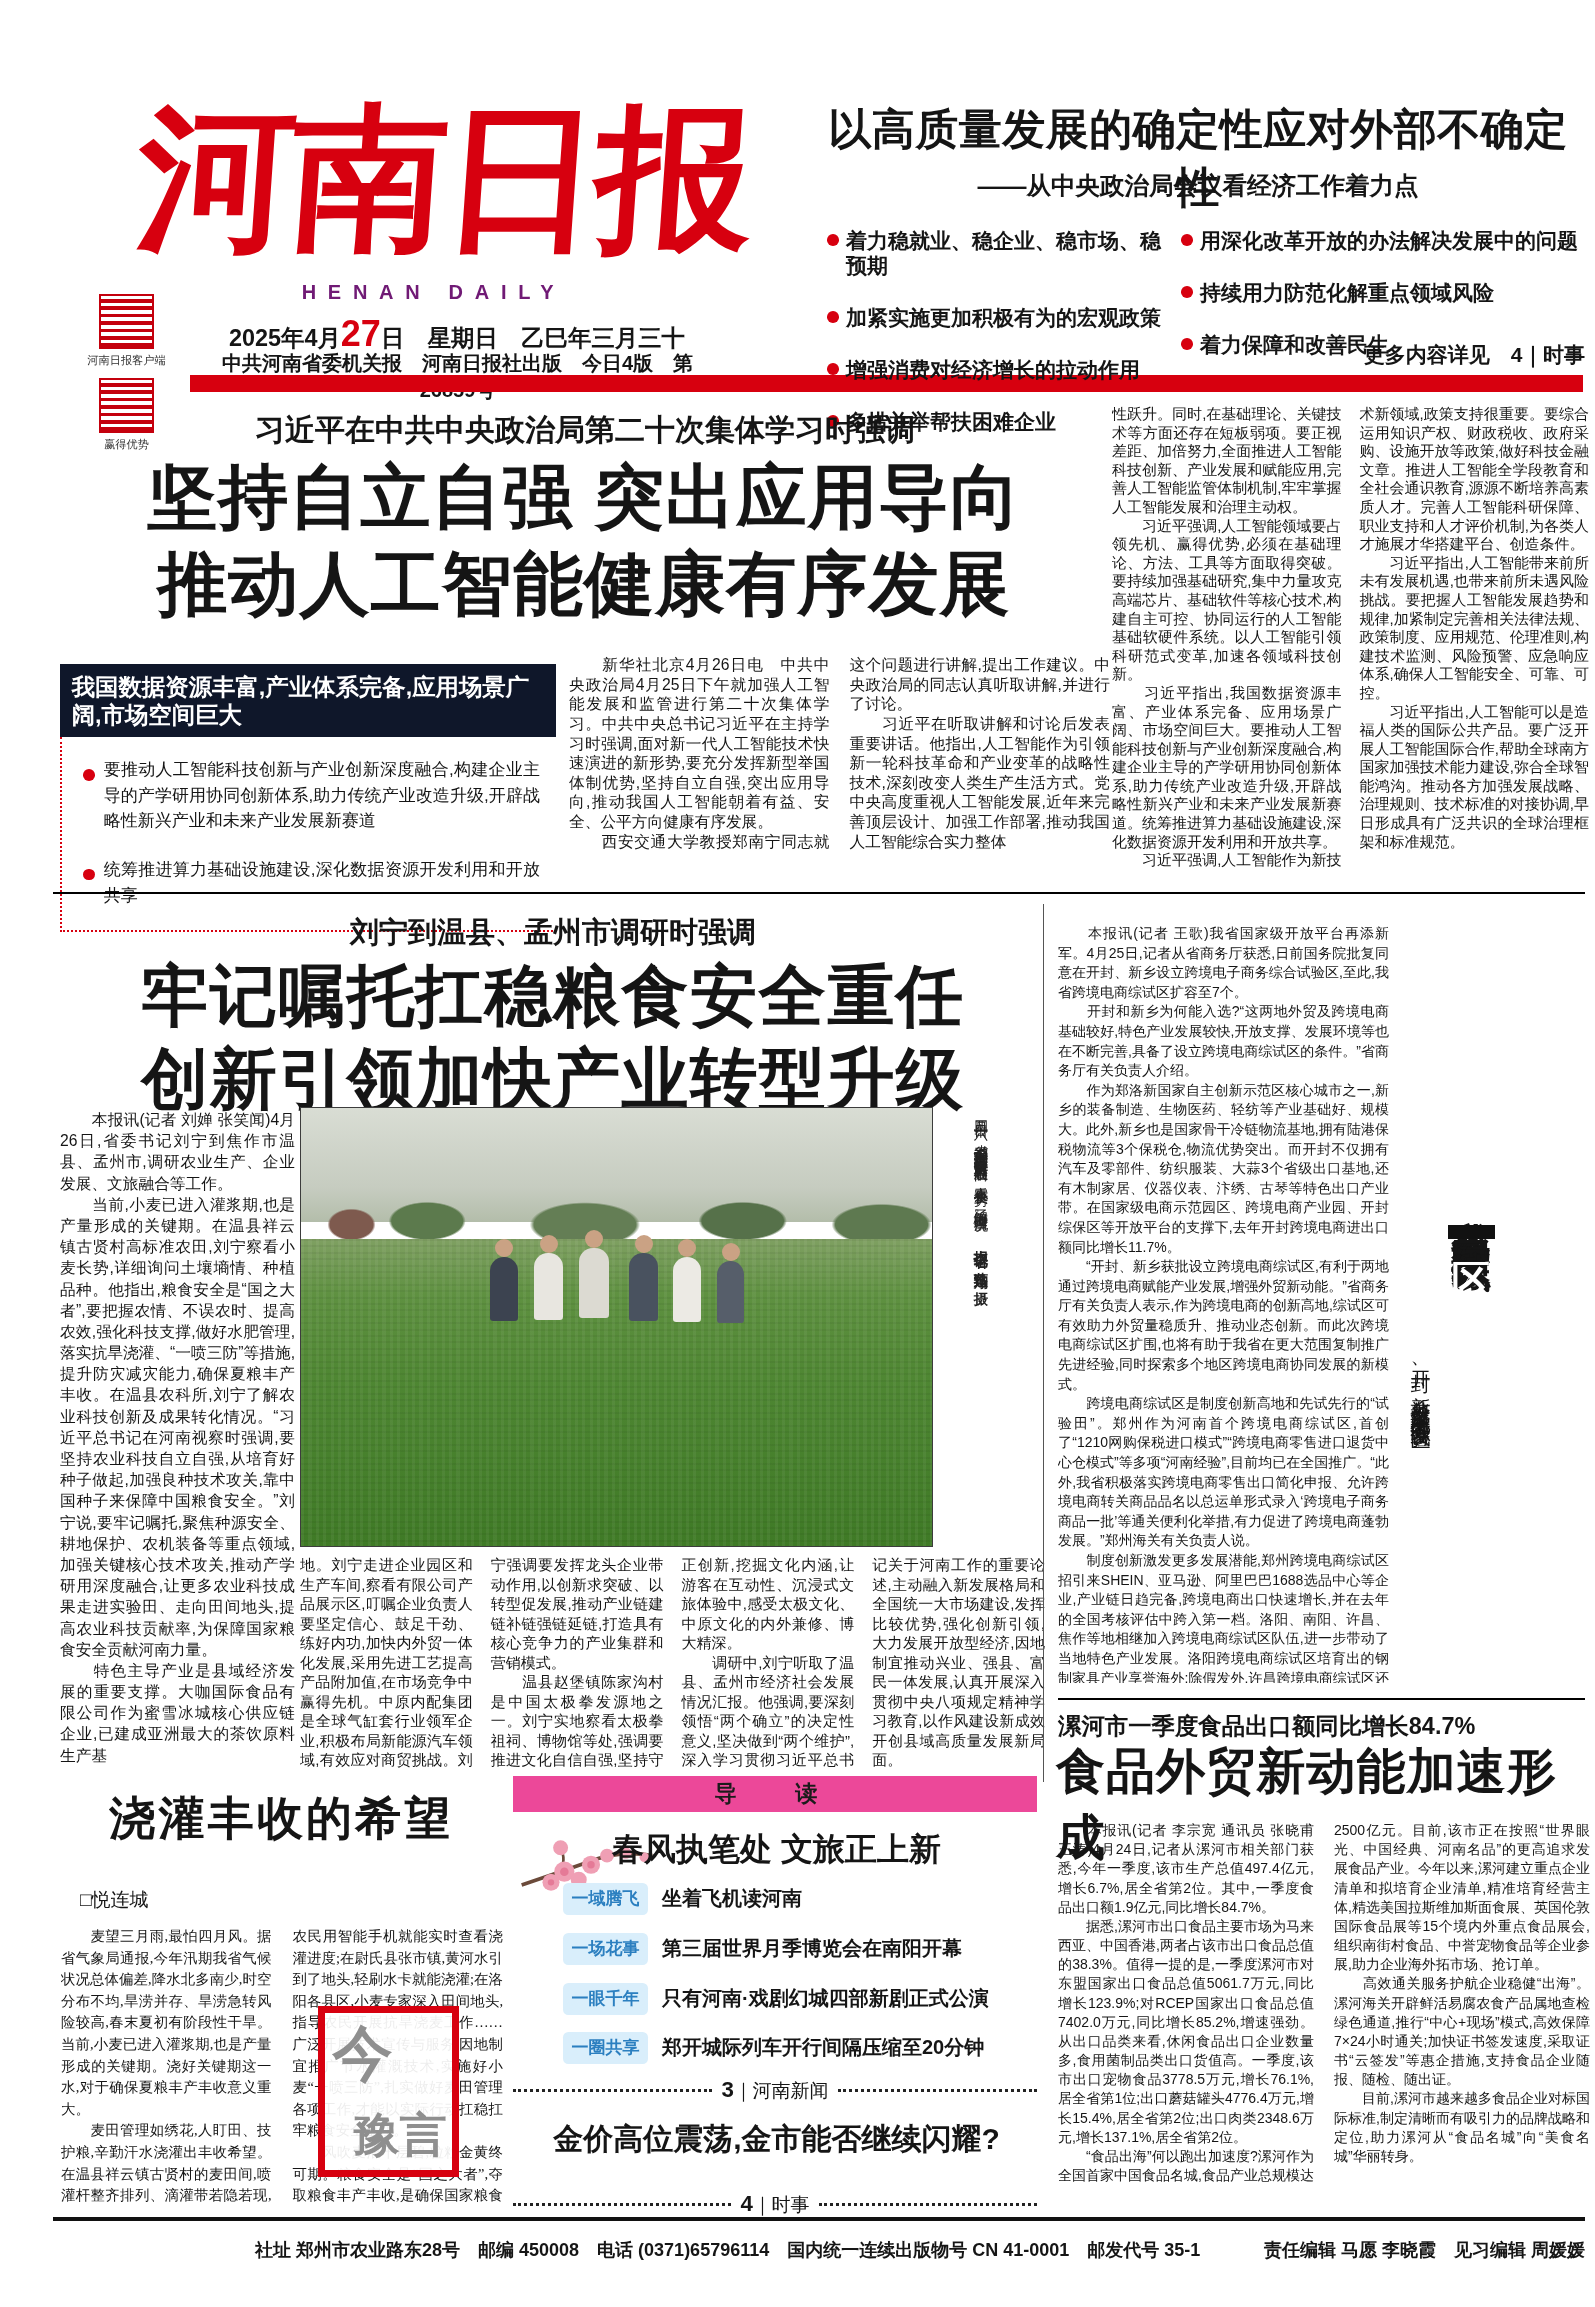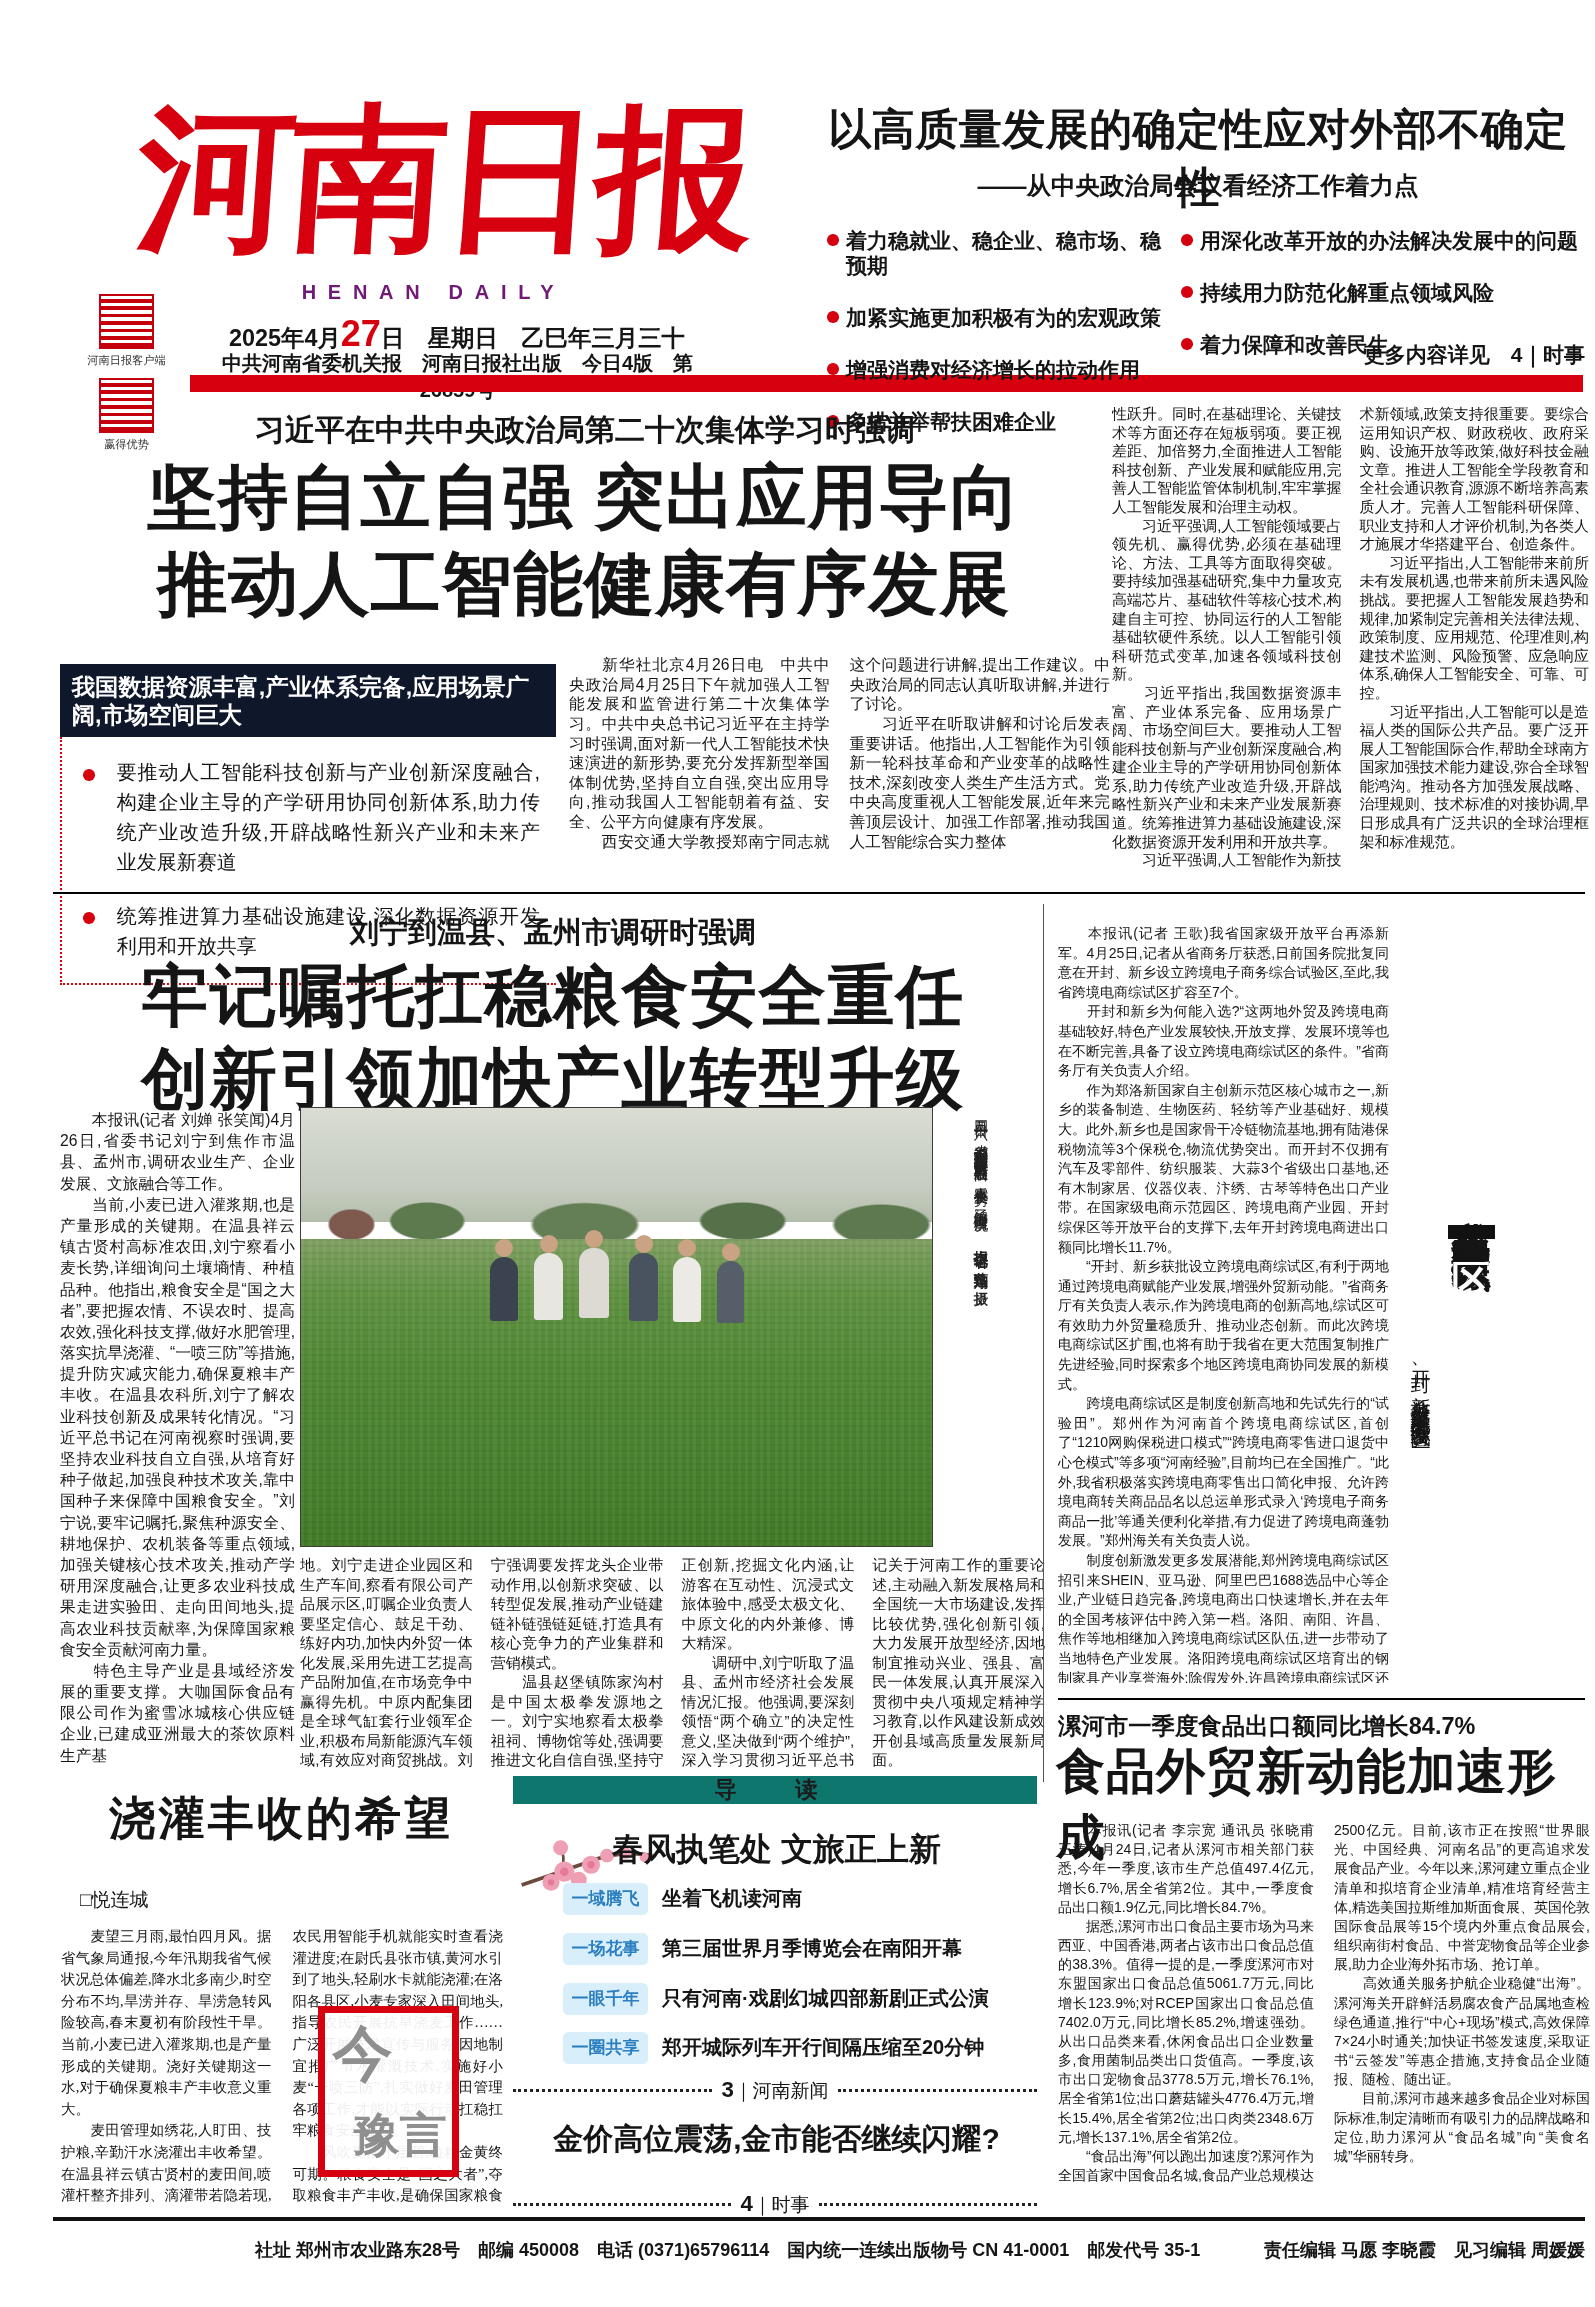--- a/index.html
+++ b/index.html
@@ -42,21 +42,21 @@
 
   
   .ai-kicker{left:80px;top:410px;width:1010px;font-size:30px;font-weight:700;text-align:center;}
   .ai-h{left:59px;width:1050px;font-size:70px;font-weight:900;text-align:center;letter-spacing:1.1px;}
   .ai-h.l1{top:451px;}
   .ai-h.l2{top:538px;}
   .redbox{left:60px;top:664px;width:496px;}
   .redbox-head{background:#0f172a;color:#fff;font-size:23.4px;font-weight:700;padding:8.5px 11.7px;line-height:1.2;}
   .redbox-body{border-left:2.1px dotted #d7000f;border-bottom:2.1px dotted #d7000f;padding:20px 16px 22.3px 21px;
                display:flex;flex-direction:column;gap:23.4px;}
-  .rb-item{display:flex;gap:22px;font-size:20px;line-height:1.5;font-weight:500;text-align:justify;}
+  .rb-item{display:flex;gap:9px;font-size:17px;line-height:1.5;font-weight:500;text-align:justify;}
   .rb-item .dot{margin-top:11.7px;}
   .ai-mid{left:569px;top:655px;width:541px;height:232px;column-count:2;column-gap:20px;
           font-size:15.7px;line-height:1.25;overflow:hidden;}
   .ai-right{left:1112px;top:405px;width:477px;height:482px;column-count:2;column-gap:18px;
             font-size:15px;line-height:1.24;overflow:hidden;}
   .rule-h{background:#000;}
 
   
   .ln-kicker{left:53px;top:913px;width:1000px;font-size:29px;font-weight:600;text-align:center;}
   .ln-h{left:53px;width:1000px;font-size:67px;font-weight:900;text-align:center;letter-spacing:1.6px;}
@@ -93,21 +93,21 @@
   .pv-head{left:1444px;top:1190px;height:500px;font-size:39px;font-weight:900;letter-spacing:3.2px;}
   .pv-head .boxed{background:#111;color:#fff;padding:5.3px 2.1px;}
 
   
   .fd-kicker{left:1058px;top:1710px;width:532px;font-size:23.4px;font-weight:600;}
   .fd-head{left:1056px;top:1739px;width:534px;font-size:49px;font-weight:900;letter-spacing:1.1px;}
   .fd-body{left:1058px;top:1821px;width:532px;height:390px;column-count:2;column-gap:20px;
            font-size:14px;line-height:1.37;overflow:hidden;}
 
   
-  .dd-bar{left:513px;top:1776px;width:524px;height:28px;background:#0f766e;color:#1b1b1b;
+  .dd-bar{left:513px;top:1776px;width:524px;height:36px;background:#ec4899;color:#1b1b1b;
           font-size:22.3px;font-weight:700;letter-spacing:18px;display:flex;align-items:center;justify-content:center;}
   .dd-title{left:612px;top:1828px;width:420px;font-size:32px;font-weight:800;}
   .dd-item{left:563px;width:473px;display:flex;align-items:center;gap:14px;}
   .dd-tag{background:#d9eefb;color:#2b7fc0;font-size:17px;font-weight:700;padding:4.3px 8.5px;border-radius:5.3px;
           white-space:nowrap;}
   .dd-text{font-size:20px;font-weight:600;}
   .dotrule{left:513px;width:524px;display:flex;align-items:center;gap:9.6px;}
   .dots{flex:1;border-top:3.7px dotted #222;height:0;}
   .dotrule .lbl{font-size:19px;font-weight:500;white-space:nowrap;}
   .dotrule .lbl b{font-size:22.3px;font-weight:900;}

